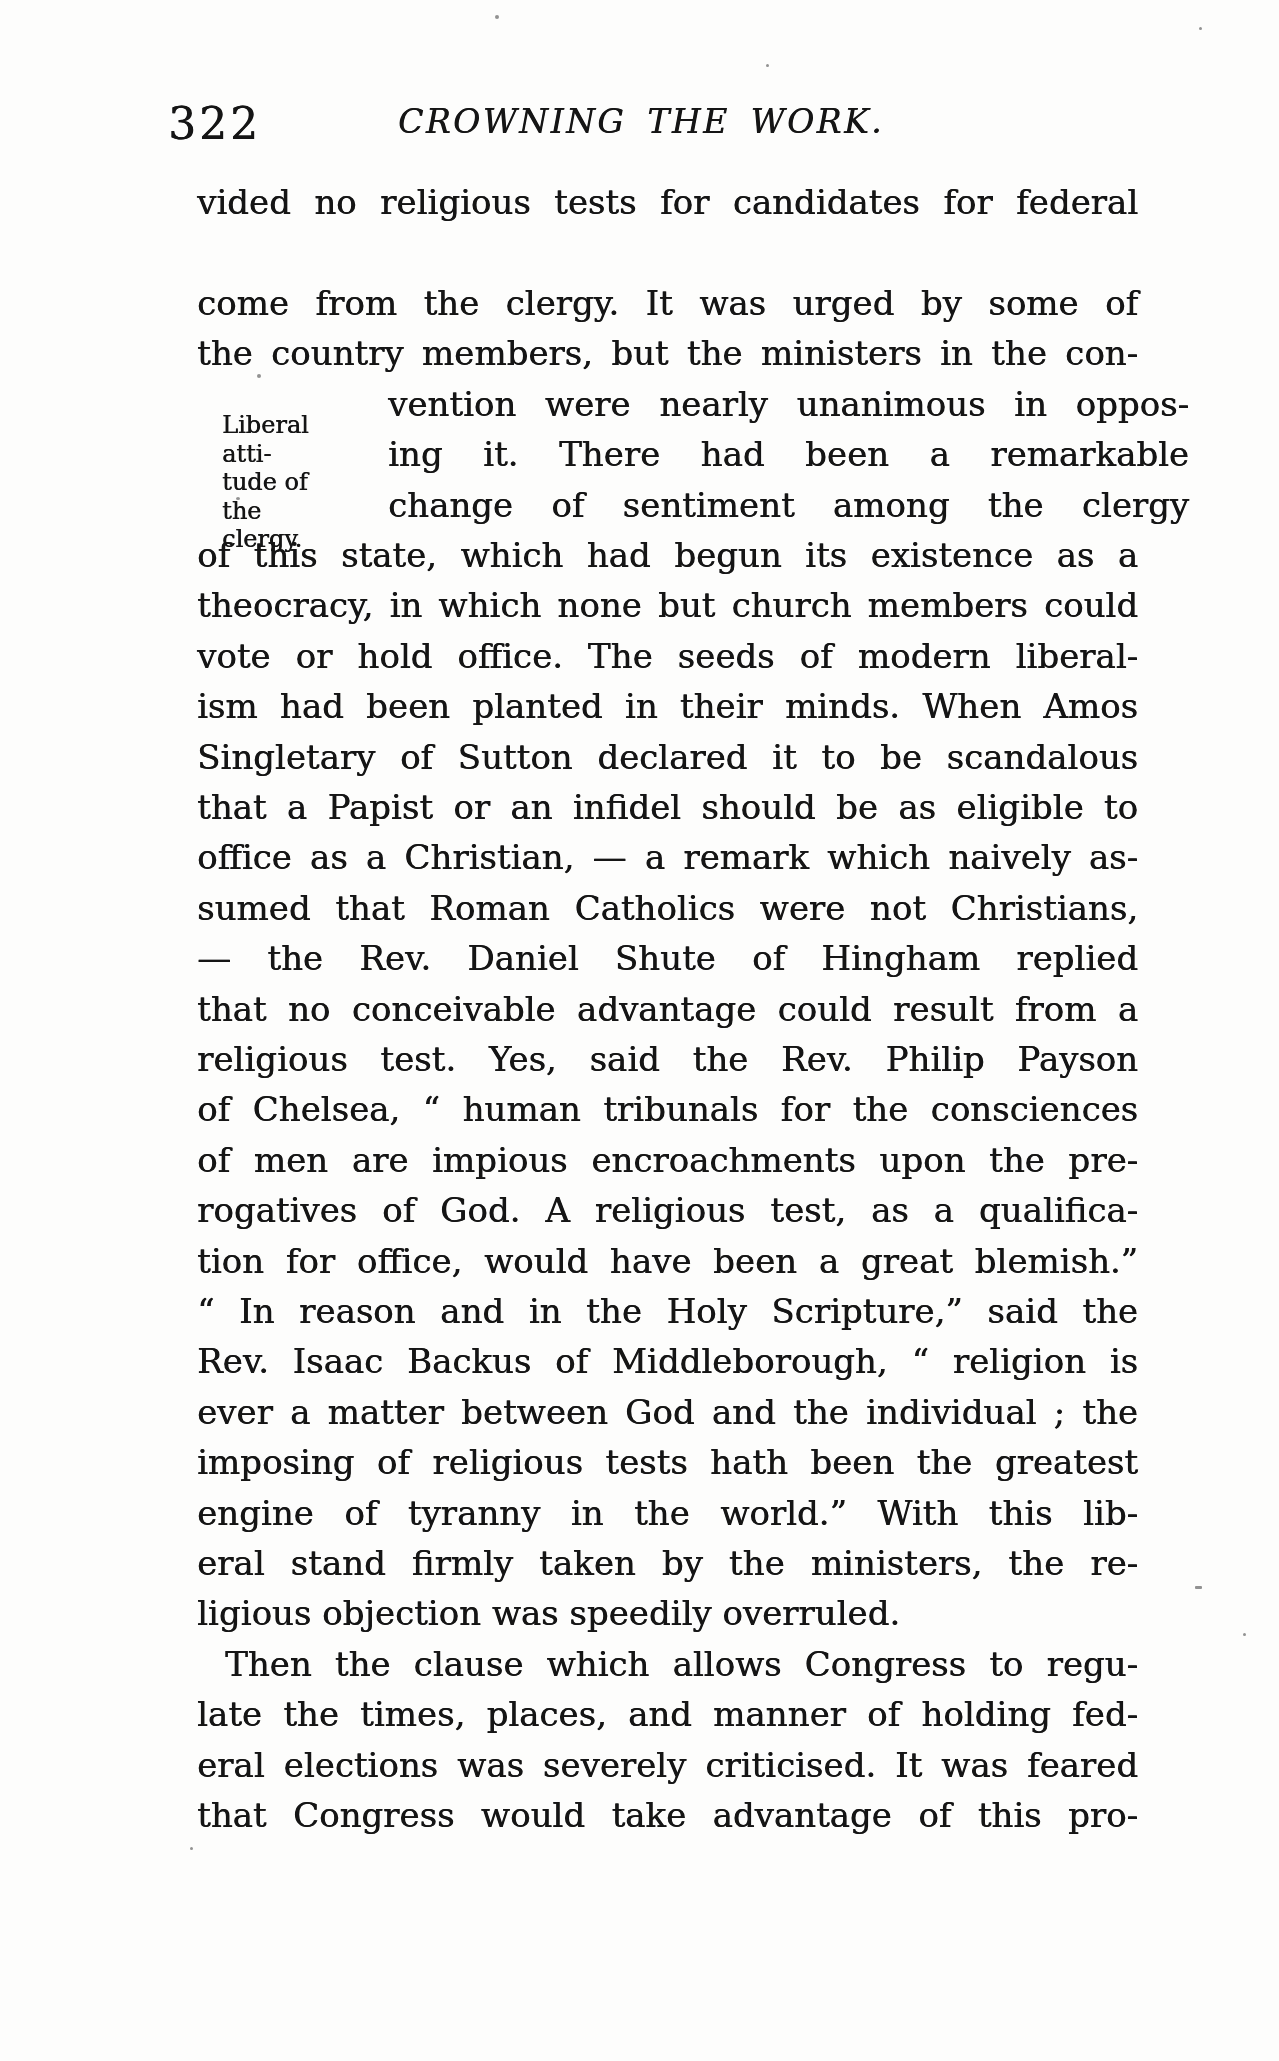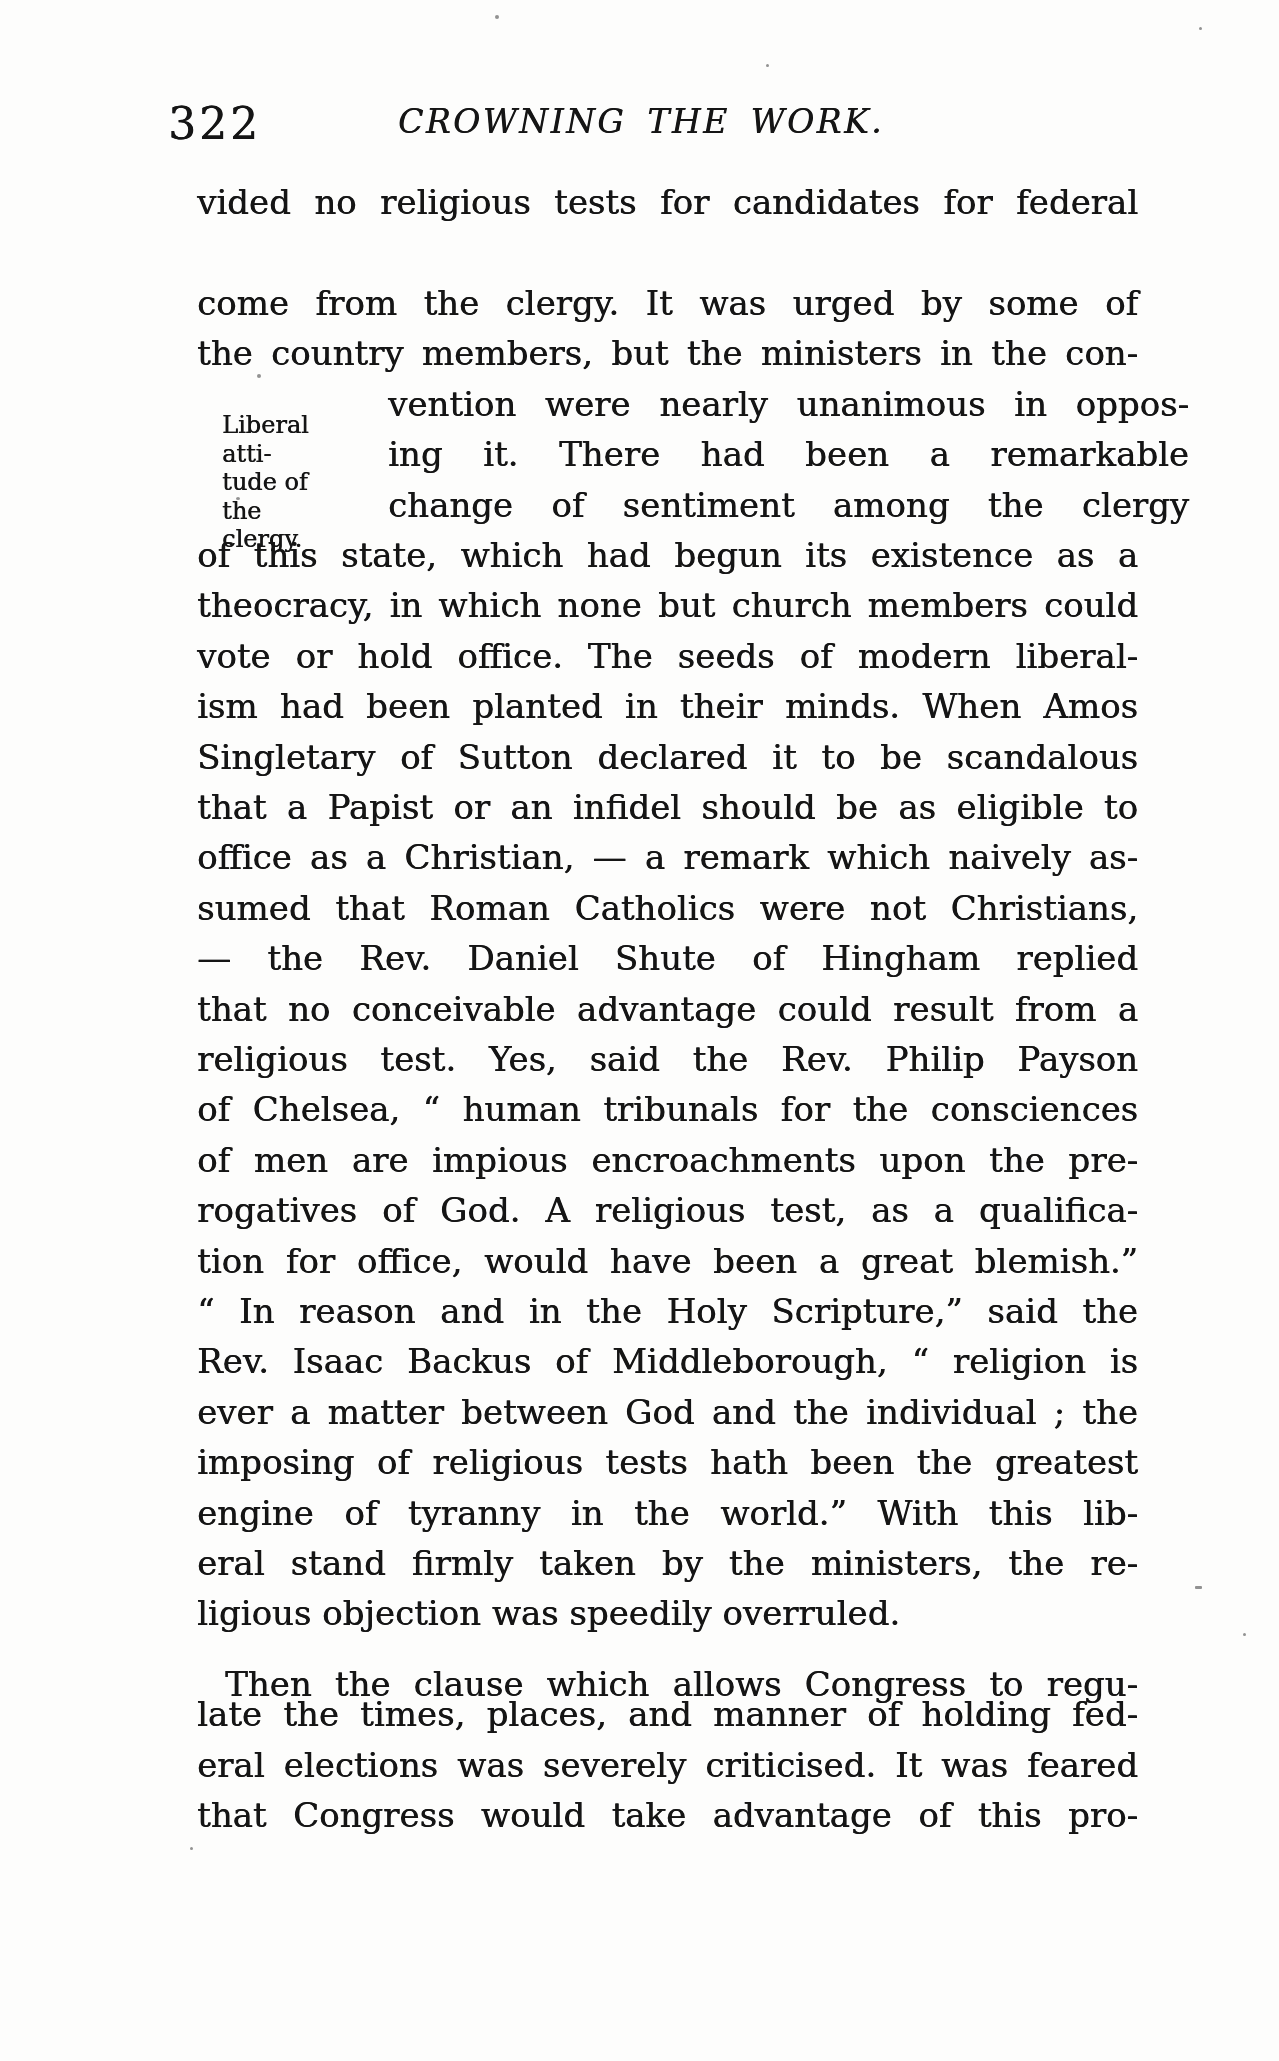--- a/index.html
+++ b/index.html
@@ -44,21 +44,20 @@
     text-align-last: justify;
   }
   .bl.ind {
     left: 345px;
     width: 801px;
     margin-left: 43px;
   }
   .bl.pind {
     left: 225px;
     width: 913px;
-    margin-top: 20px;
   }
   .bl.short {
     width: auto;
     text-align: left;
     text-align-last: left;
     white-space: nowrap;
   }
   .sidenote {
     position: absolute;
     left: 222px;

